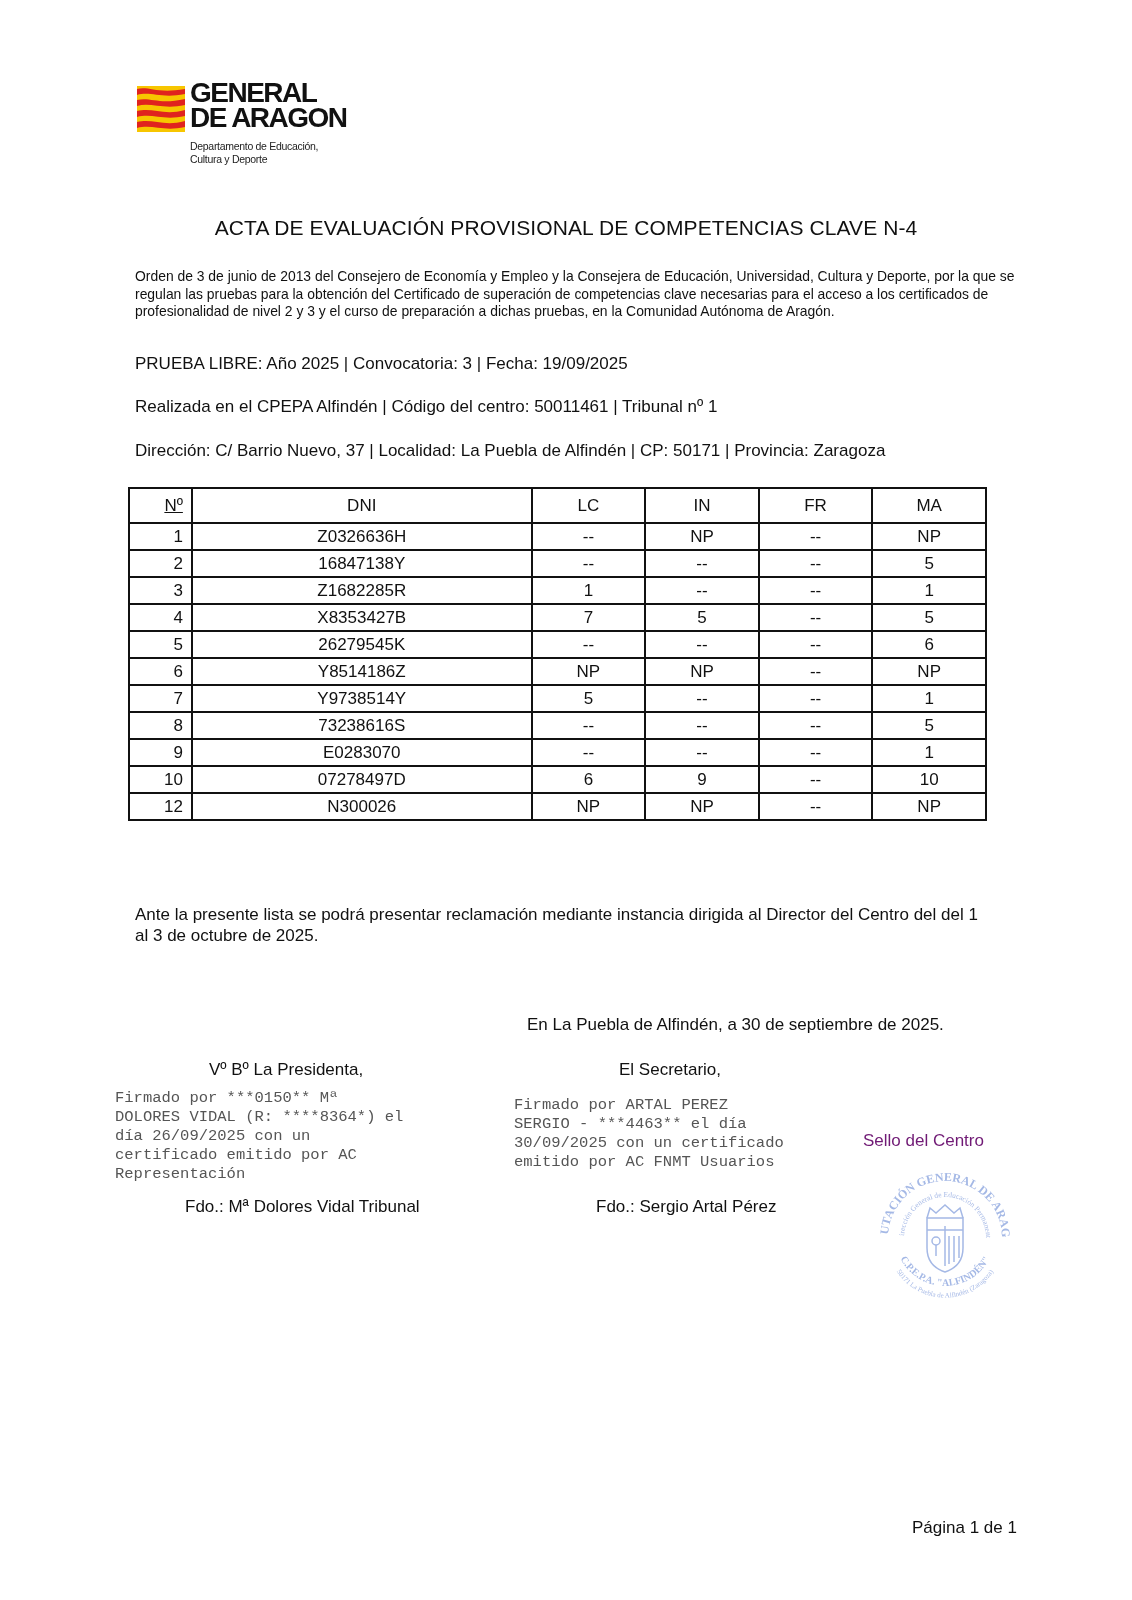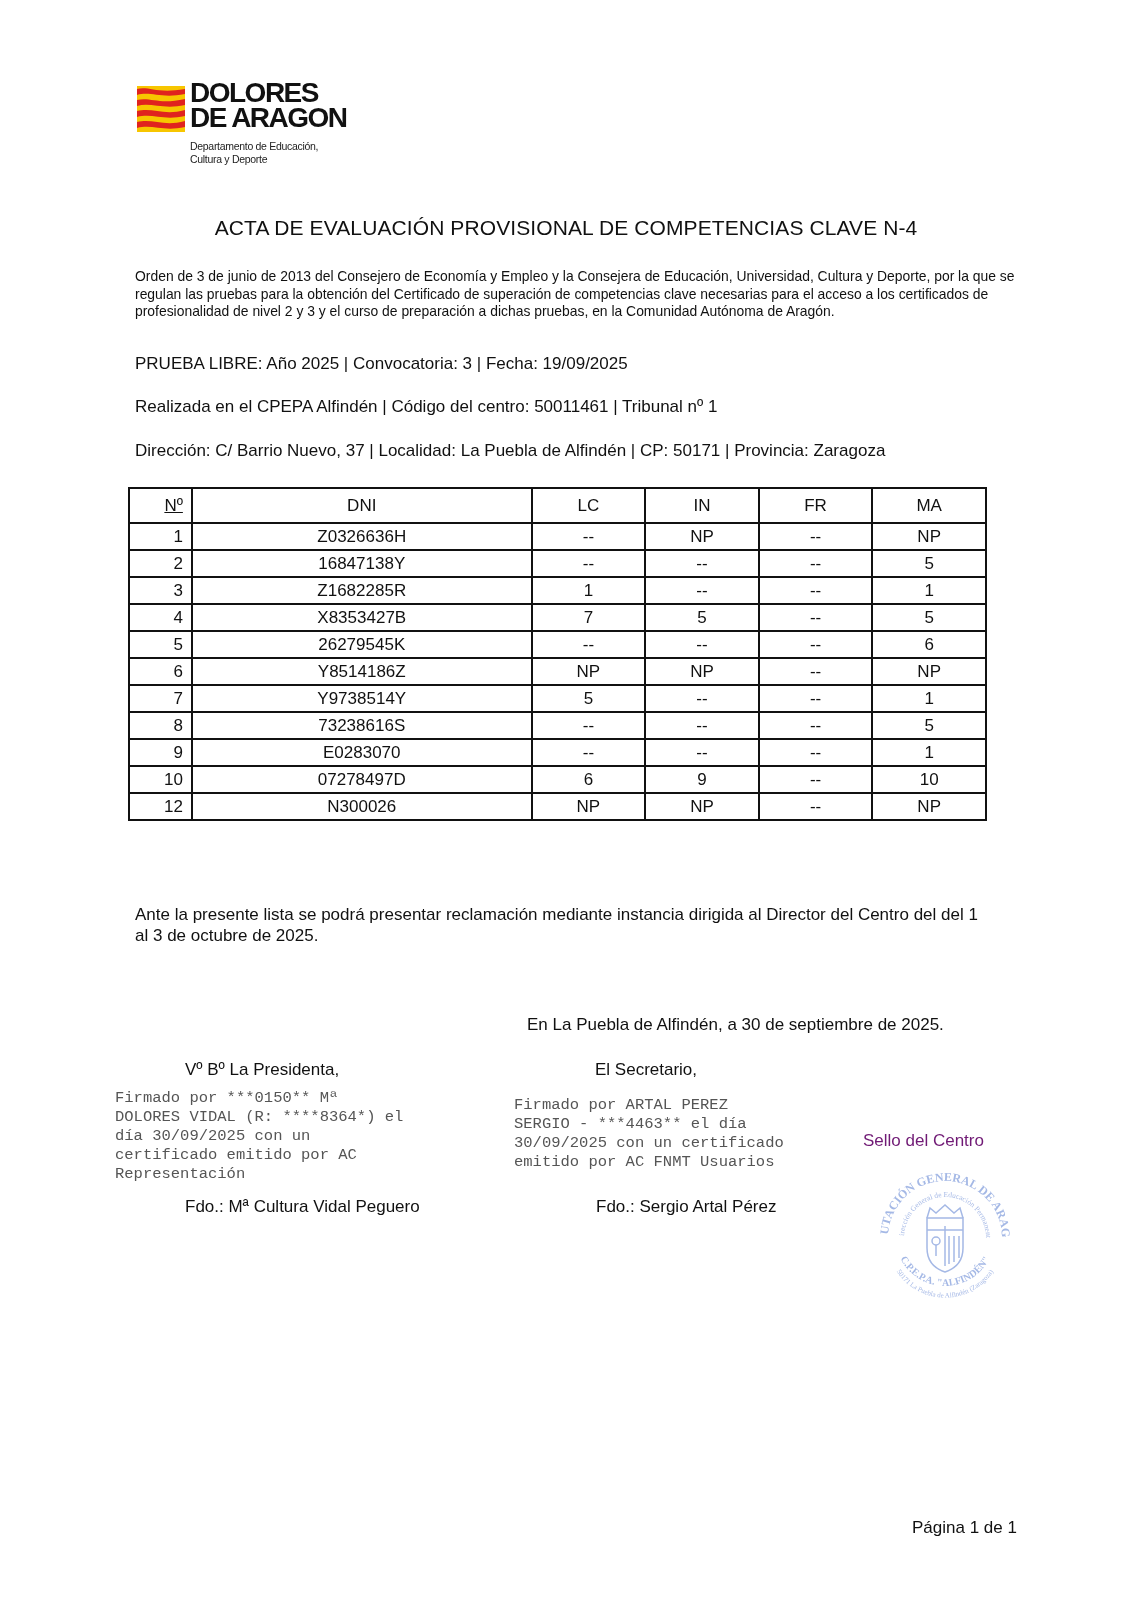--- a/index.html
+++ b/index.html
@@ -21,21 +21,21 @@
   table.grades th, table.grades td { border: 2px solid #111; padding: 0; height: 25px; text-align: center; font-weight: normal; color: #111; }
   table.grades th { height: 33px; }
   table.grades .col-n { width: 52px; text-align: right; padding-right: 8px; }
   table.grades th.col-n { text-align: right; text-decoration: underline; }
   table.grades .col-dni { width: 333px; }
   table.grades .col-g { width: 110px; }
 
   .note { left: 135px; top: 904px; width: 860px; font-size: 17px; line-height: 21px; color: #111; }
   .place-date { left: 527px; top: 1015px; font-size: 17px; color: #111; white-space: nowrap; }
 
-  .sig-role { font-size: 17px; color: #111; white-space: nowrap; }
+  .sig-role { font-size: 17px; color: #111; white-space: nowrap; margin-left: 24px; }
   .sig-text { font-family: "Liberation Mono", monospace; font-size: 15.5px; line-height: 19px; color: #555; white-space: pre-line; }
   .sig-name { font-size: 17px; color: #111; white-space: nowrap; }
 
   .seal-label { left: 863px; top: 1131px; font-size: 17px; color: #701a75; white-space: nowrap; }
   .seal { left: 870px; top: 1158px; width: 150px; height: 150px; opacity: 0.55; }
 
   .page-num { left: 912px; top: 1518px; font-size: 17px; color: #111; white-space: nowrap; }
 </style>
 </head>
 <body>
@@ -44,21 +44,21 @@
   <div class="logo-flag">
     <svg width="48" height="46" viewBox="0 0 48 46">
       <rect x="0" y="0" width="48" height="46" fill="#f7c600"></rect>
       <path d="M0 3 C12 0, 20 8, 48 3 L48 8 C24 13, 14 5, 0 9 Z" fill="#e0231e"></path>
       <path d="M0 14 C14 11, 22 19, 48 13 L48 19 C26 24, 14 16, 0 20 Z" fill="#e0231e"></path>
       <path d="M0 25 C16 21, 26 30, 48 24 L48 30 C26 35, 16 27, 0 31 Z" fill="#e0231e"></path>
       <path d="M0 36 C16 32, 26 41, 48 35 L48 41 C26 46, 16 38, 0 42 Z" fill="#e0231e"></path>
     </svg>
   </div>
   <div class="logo-title">
-    <div>DOLORES</div>
+    <div>GENERAL</div>
     <div>DE ARAGON</div>
   </div>
   <div class="logo-sub">
     <div>Departamento de Educación,</div>
     <div>Cultura y Deporte</div>
   </div>
 </div>
 
 <div class="abs title">ACTA DE EVALUACIÓN PROVISIONAL DE COMPETENCIAS CLAVE N-4</div>
 <div class="abs intro">Orden de 3 de junio de 2013 del Consejero de Economía y Empleo y la Consejera de Educación, Universidad, Cultura y Deporte, por la que se regulan las pruebas para la obtención del Certificado de superación de competencias clave necesarias para el acceso a los certificados de profesionalidad de nivel 2 y 3 y el curso de preparación a dichas pruebas, en la Comunidad Autónoma de Aragón.</div>
@@ -169,24 +169,24 @@
       </tr>
     </tbody>
 </table>
 
 <div class="abs note">Ante la presente lista se podrá presentar reclamación mediante instancia dirigida al Director del Centro del del 1 al 3 de octubre de 2025.</div>
 <div class="abs place-date">En La Puebla de Alfindén, a 30 de septiembre de 2025.</div>
 
 <div class="abs sig-role" style="left:185px; top:1060px;">Vº Bº La Presidenta,</div>
 <div class="abs sig-text" style="left:115px; top:1089px; width:380px;">Firmado por ***0150** Mª
 DOLORES VIDAL (R: ****8364*) el
-día 30/09/2025 con un
+día 26/09/2025 con un
 certificado emitido por AC
 Representación</div>
-<div class="abs sig-name" style="left:185px; top:1197px;">Fdo.: Mª Cultura Vidal Peguero</div>
+<div class="abs sig-name" style="left:185px; top:1197px;">Fdo.: Mª Dolores Vidal Tribunal</div>
 
 <div class="abs sig-role" style="left:595px; top:1060px;">El Secretario,</div>
 <div class="abs sig-text" style="left:514px; top:1096px; width:340px;">Firmado por ARTAL PEREZ
 SERGIO - ***4463** el día
 30/09/2025 con un certificado
 emitido por AC FNMT Usuarios</div>
 <div class="abs sig-name" style="left:596px; top:1197px;">Fdo.: Sergio Artal Pérez</div>
 
 <div class="abs seal-label">Sello del Centro</div>
 <div class="abs seal">

